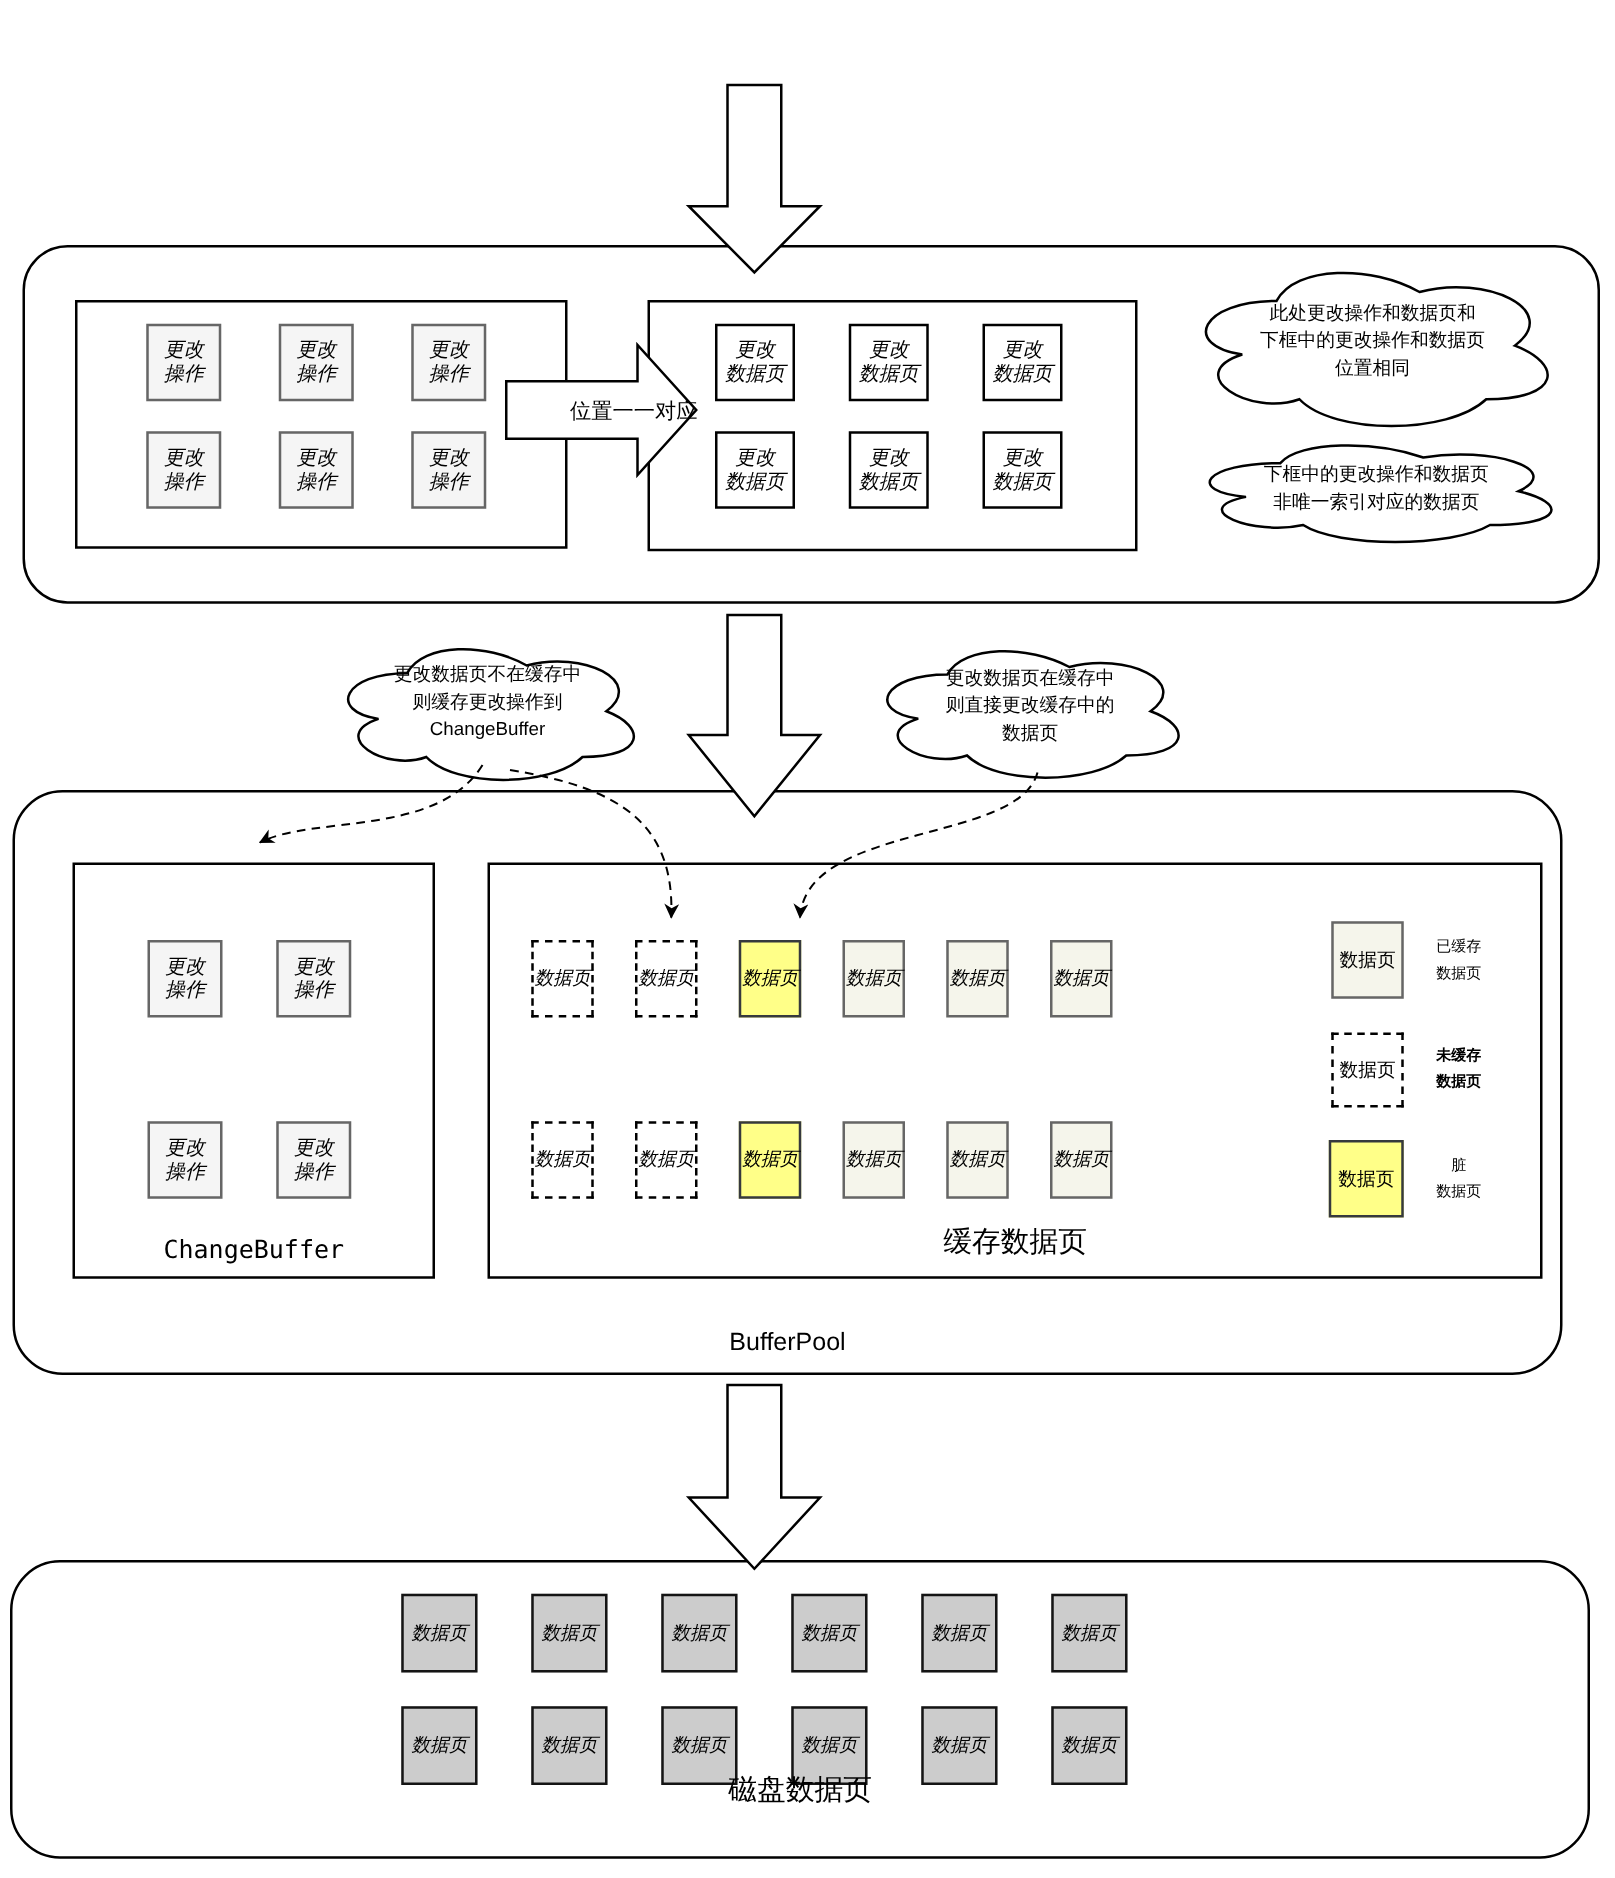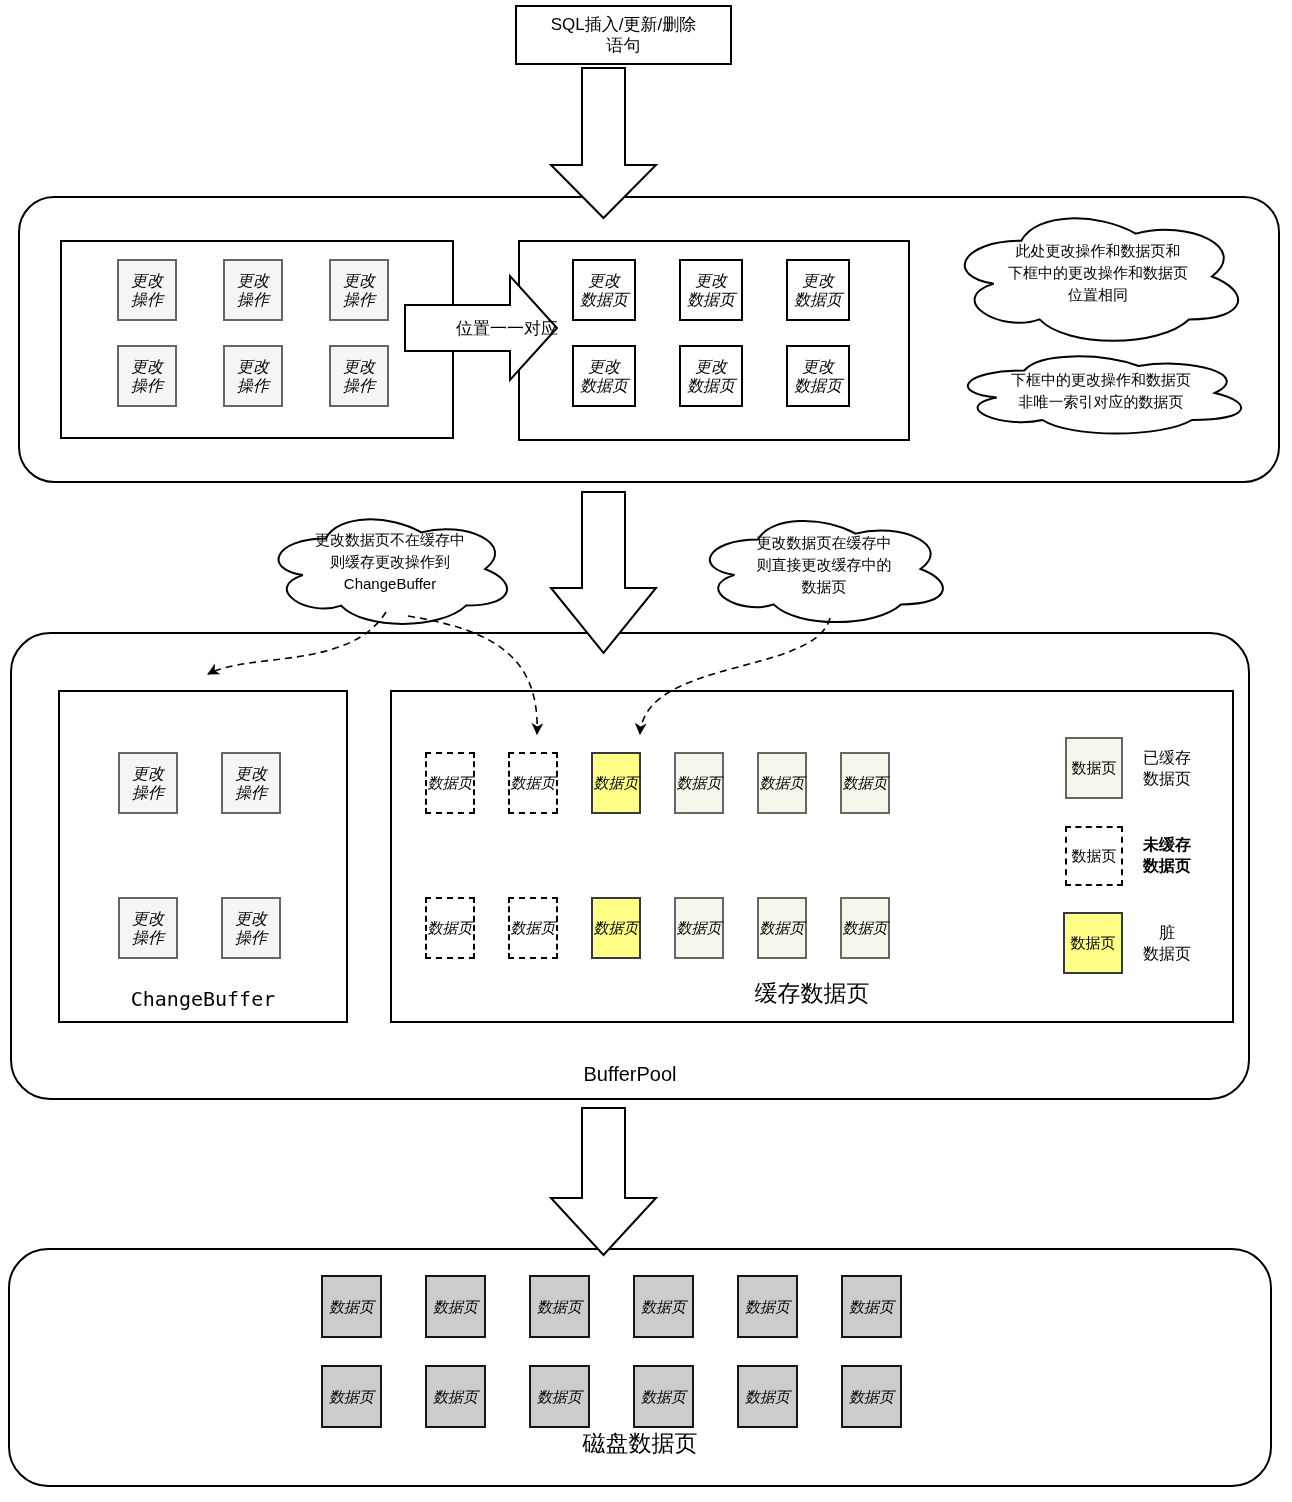--- a/index.html
+++ b/index.html
@@ -36,29 +36,29 @@
   .cell-uncached{background:#fff;border:2px dashed #000;font-size:15px;white-space:nowrap;}
   .cell-cached{background:var(--cached-fill);border:2px solid #666;font-size:15px;white-space:nowrap;}
   .cell-dirty{background:var(--dirty-fill);border:2px solid #36393d;font-size:15px;white-space:nowrap;}
   .cell-disk{background:var(--disk-fill);border:2px solid #141414;font-size:15px;white-space:nowrap;}
 
   
   .box-label{position:absolute;left:0;width:100%;text-align:center;font-size:23px;z-index:2;}
   .cb-label{bottom:10px;font-size:20px;font-family:"DejaVu Sans Mono",monospace;}
   .cache-label{bottom:12px;}
   .bp-label{bottom:12px;font-size:20px;font-family:Liberation Sans, sans-serif;}
-  .disk-label{bottom:26px;}
+  .disk-label{bottom:38px;}
 
   
   .legend-swatch{position:absolute;display:flex;align-items:center;justify-content:center;
                  font-size:15px;white-space:nowrap;z-index:2;box-sizing:border-box;}
   .lg1{left:1065px;top:737px;width:58px;height:62px;}
   .lg2{left:1065px;top:826px;width:58px;height:60px;}
   .lg3{left:1063px;top:912px;width:60px;height:62px;}
-  .legend-label{position:absolute;width:82px;text-align:center;font-size:16px;line-height:21px;
+  .legend-label{position:absolute;width:82px;text-align:center;font-size:12px;line-height:21px;
                 white-space:pre-line;z-index:2;}
   .lgl1{left:1126px;top:747px;}
   .lgl2{left:1126px;top:834px;font-weight:bold;}
   .lgl3{left:1126px;top:922px;}
 
   
   svg.overlay{position:absolute;left:0;top:0;z-index:3;pointer-events:none;}
   .hollow{fill:#fff;stroke:#000;stroke-width:2;stroke-linejoin:miter;}
   .dash{fill:none;stroke:#000;stroke-width:1.6;stroke-dasharray:7 5;}
 
@@ -69,22 +69,20 @@
   #cmlt{left:274px;top:529px;width:232px;}
   #cmrt{left:705px;top:532px;width:238px;}
   .pos-arrow-label{position:absolute;left:402px;top:317px;width:114px;text-align:center;
                    font-size:17px;z-index:4;margin-left:48px;}
 </style>
 </head>
 <body>
 
 <div class="canvas">
 
-  <div class="rect sql-box">SQL插入/更新/删除
-语句</div>
 
   <div class="round-rect s1"></div>
 
   <div class="rect ops-box">
     <div class="grid" id="grid-top-ops">
         <div class="cell ">更改
 操作</div>
         <div class="cell ">更改
 操作</div>
         <div class="cell ">更改

